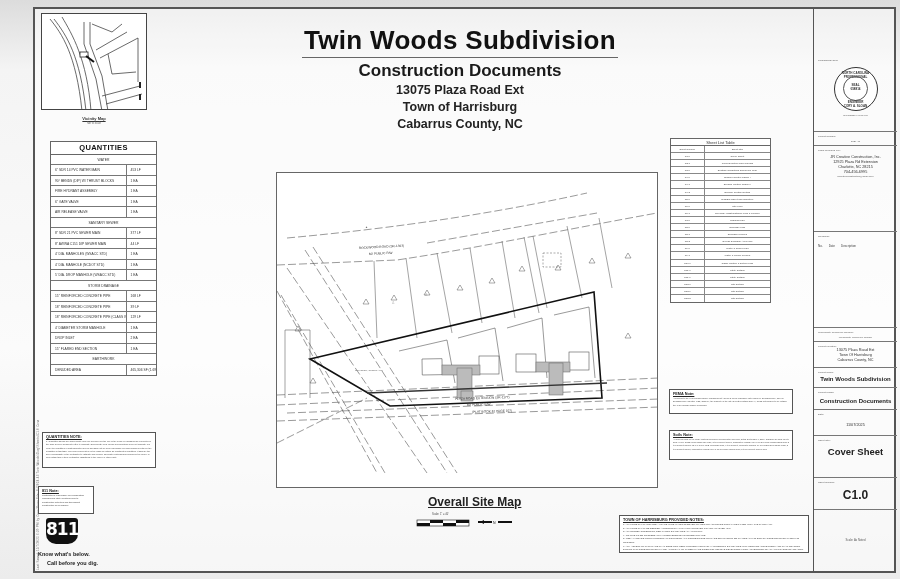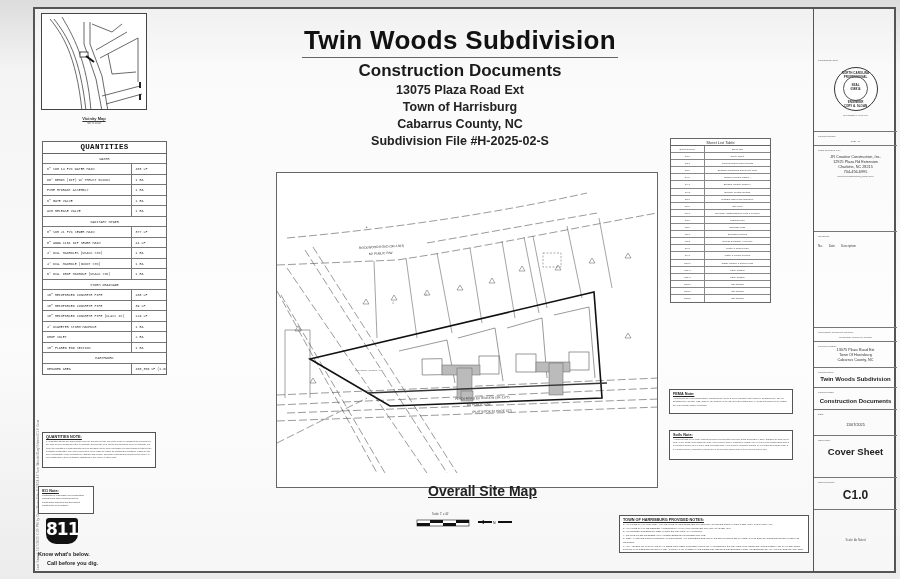--- a/index.html
+++ b/index.html
@@ -28,21 +28,21 @@
   .vicinity-caption .t { font-size: 4px; text-decoration: underline; font-weight: bold; color: #333; }
   .vicinity-caption .s { font-size: 2.6px; color: #666; margin-top: 1px; }
 
   
   .title-block { position: absolute; left: 280px; top: 24px; width: 360px; text-align: center; }
   .main-title { font-size: 26px; font-weight: bold; letter-spacing: 0.3px; line-height: 32px; color: #111; display: inline-block; border-bottom: 1px solid #666; padding: 0 2px 1px; }
   .subtitle { font-size: 17px; font-weight: bold; line-height: 22px; margin-top: 2px; color: #1a1a1a; }
   .addr-line { font-size: 12.5px; font-weight: bold; line-height: 17px; color: #222; }
 
   
-  .qty { position: absolute; left: 42px; top: 141px; width: 125px; border: 1px solid #666; background: #fff; font-family: Liberation Mono, monospace; }
+  .qty { position: absolute; left: 50px; top: 141px; width: 107px; border: 1px solid #666; background: #fff; }
   .qty-title { font-size: 7.5px; font-weight: bold; text-align: center; padding: 1px 0 1.5px; border-bottom: 1px solid #666; letter-spacing: 0.3px; }
   .qty-sec { font-size: 3.4px; text-align: center; color: #333; border-bottom: 1px solid #777; height: 10.5px; line-height: 10.5px; }
   .qty-row { display: flex; border-bottom: 1px solid #777; height: 10.5px; }
   .qty-row:last-child { border-bottom: none; }
   .qty-item { flex: 0 0 72%; font-size: 3.3px; color: #333; border-right: 1px solid #777; padding-left: 4px; line-height: 10.5px; white-space: nowrap; overflow: hidden; }
   .qty-val { flex: 1; font-size: 3.3px; color: #333; padding-left: 4px; line-height: 10.5px; white-space: nowrap; overflow: hidden; }
 
   
   .note-box { position: absolute; border: 1.5px solid #555; background: #fff; padding: 2px 3px; }
   .note-title { font-size: 3.8px; font-weight: bold; text-decoration: underline; color: #222; margin-bottom: 1px; }
@@ -50,21 +50,21 @@
   .q-note { left: 42px; top: 432px; width: 114px; height: 36px; }
   .b811-note { left: 38px; top: 486px; width: 56px; height: 28px; }
 
   .b811 { position: absolute; left: 46px; top: 518px; width: 40px; height: 32px; }
   .b811-logo { width: 32px; height: 26px; background: #111; border-radius: 3px 3px 10px 10px; color: #fff; font-weight: bold; font-size: 17px; text-align: center; line-height: 23px; font-family: "DejaVu Sans", sans-serif; letter-spacing: -1px; }
   .b811-t1 { position: absolute; left: 38px; top: 551px; font-size: 5.5px; font-weight: bold; color: #222; white-space: nowrap; }
   .b811-t2 { position: absolute; left: 47px; top: 560px; font-size: 5.5px; font-weight: bold; color: #222; white-space: nowrap; }
 
   
   .sitemap { position: absolute; left: 276px; top: 172px; width: 382px; height: 316px; border: 1px solid #666; background: #fff; overflow: hidden; }
-  .sitemap-caption { position: absolute; left: 428px; top: 483px; font-size: 14px; font-weight: bold; text-decoration: underline; color: #222; }
+  .sitemap-caption { position: absolute; left: 428px; top: 495px; font-size: 12px; font-weight: bold; text-decoration: underline; color: #222; }
   .scale-label { position: absolute; left: 432px; top: 513px; font-size: 2.6px; color: #444; }
   .scalebar { position: absolute; left: 416px; top: 516px; width: 56px; height: 14px; }
 
   
   .sheetlist { position: absolute; left: 670px; top: 138px; width: 101px; border: 1px solid #666; background: #fff; }
   .sl-title { font-size: 4px; text-align: center; border-bottom: 1px solid #666; height: 7px; line-height: 7px; color: #333; }
   .sl-row { display: flex; border-bottom: 1px solid #888; height: 7.1px; }
   .sl-row:last-child { border-bottom: none; }
   .sl-num { flex: 0 0 34%; font-size: 2.5px; text-align: center; border-right: 1px solid #888; line-height: 7px; color: #444; }
   .sl-name { flex: 1; font-size: 2.5px; text-align: center; line-height: 7px; color: #444; white-space: nowrap; overflow: hidden; }
@@ -124,21 +124,20 @@
   <div class="t">Vicinity Map</div>
   <div class="s">Not to Scale</div>
 </div>
 
 <div class="title-block">
   <div class="main-title">Twin Woods Subdivision</div>
   <div class="subtitle">Construction Documents</div>
   <div class="addr-line">13075 Plaza Road Ext</div>
   <div class="addr-line">Town of Harrisburg</div>
   <div class="addr-line">Cabarrus County, NC</div>
-  <div class="addr-line">Subdivision File #H-2025-02-S</div>
 </div>
 
 <div class="qty">
   <div class="qty-title">QUANTITIES</div>
   <div class="qty-sec">WATER</div>
   <div class="qty-row">
       <div class="qty-item">6" SDR 14 PVC WATER MAIN</div>
       <div class="qty-val">453 LF</div>
     </div>
   <div class="qty-row">

